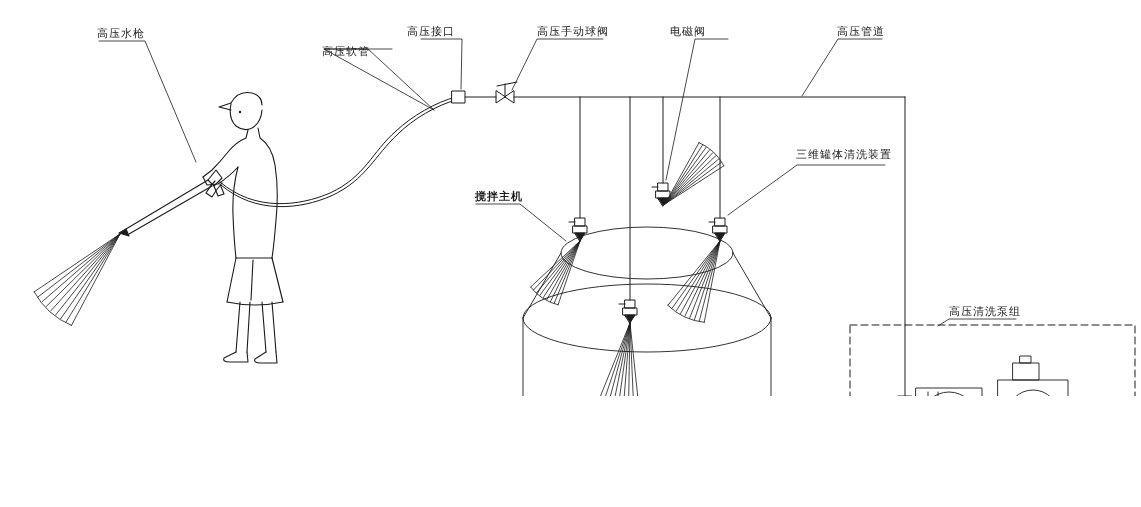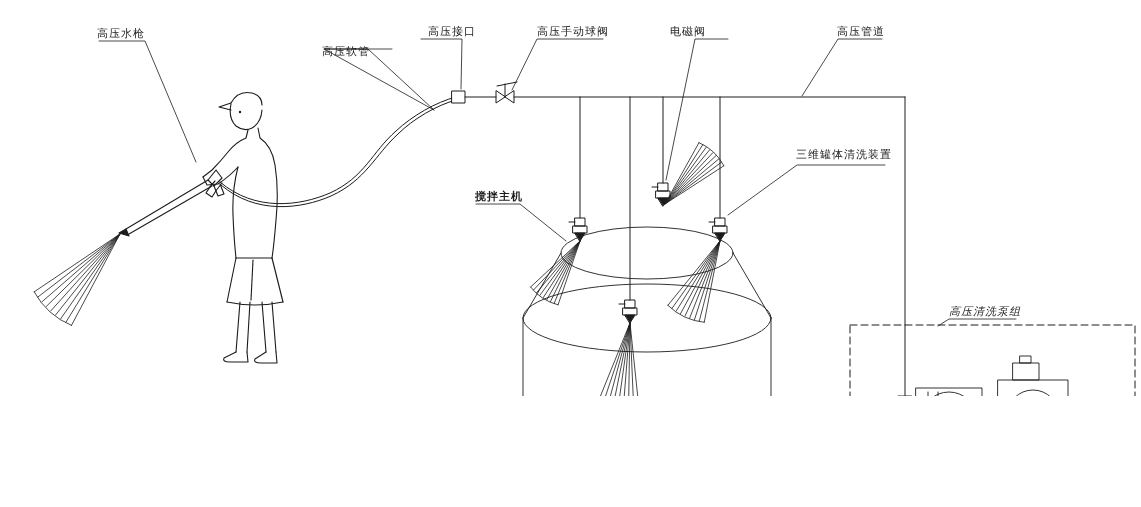--- a/index.html
+++ b/index.html
@@ -178,21 +178,21 @@
 
       <rect x="893" y="450" width="182" height="13"></rect>
       <line x1="893" y1="456" x2="1075" y2="456"></line>
       <rect x="900" y="463" width="22" height="9"></rect>
       <rect x="1046" y="463" width="22" height="9"></rect>
     </g>
   </svg>
 
   <div class="lbl" style="left:97px;  top:27px;">高压水枪</div>
   <div class="lbl" style="left:322px; top:45px;">高压软管</div>
-  <div class="lbl" style="left:428px; top:25px;text-align:right;">高压接口</div>
+  <div class="lbl" style="left:407px; top:25px;text-align:right;">高压接口</div>
   <div class="lbl" style="left:537px; top:25px;">高压手动球阀</div>
   <div class="lbl" style="left:670px; top:25px;">电磁阀</div>
   <div class="lbl" style="left:837px; top:25px;text-align:right;">高压管道</div>
   <div class="lbl" style="left:475px; top:190px;font-weight:bold;">搅拌主机</div>
   <div class="lbl" style="left:796px; top:148px;">三维罐体清洗装置</div>
-  <div class="lbl" style="left:949px; top:305px;font-style:italic;">高压清洗泵组</div>
+  <div class="lbl" style="left:949px; top:305px;">高压清洗泵组</div>
 
 </div>
 
 </body></html>

